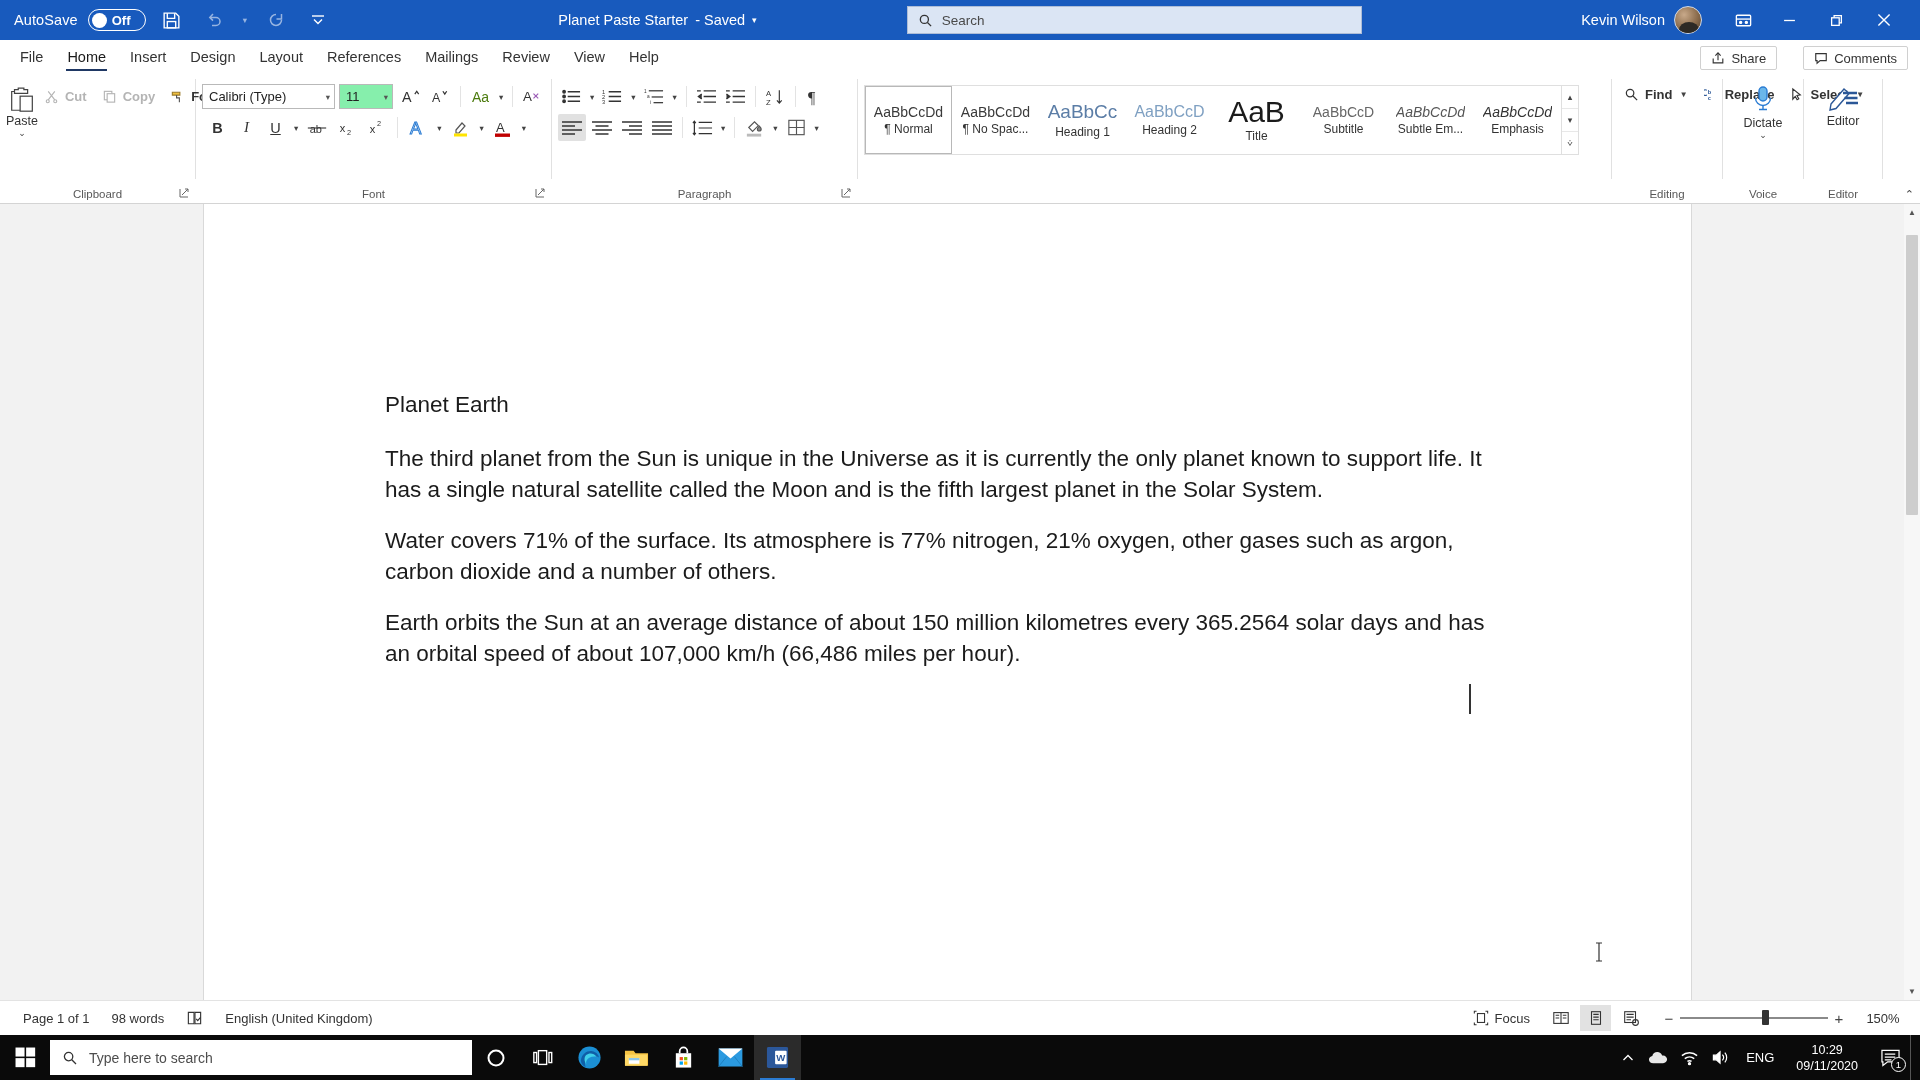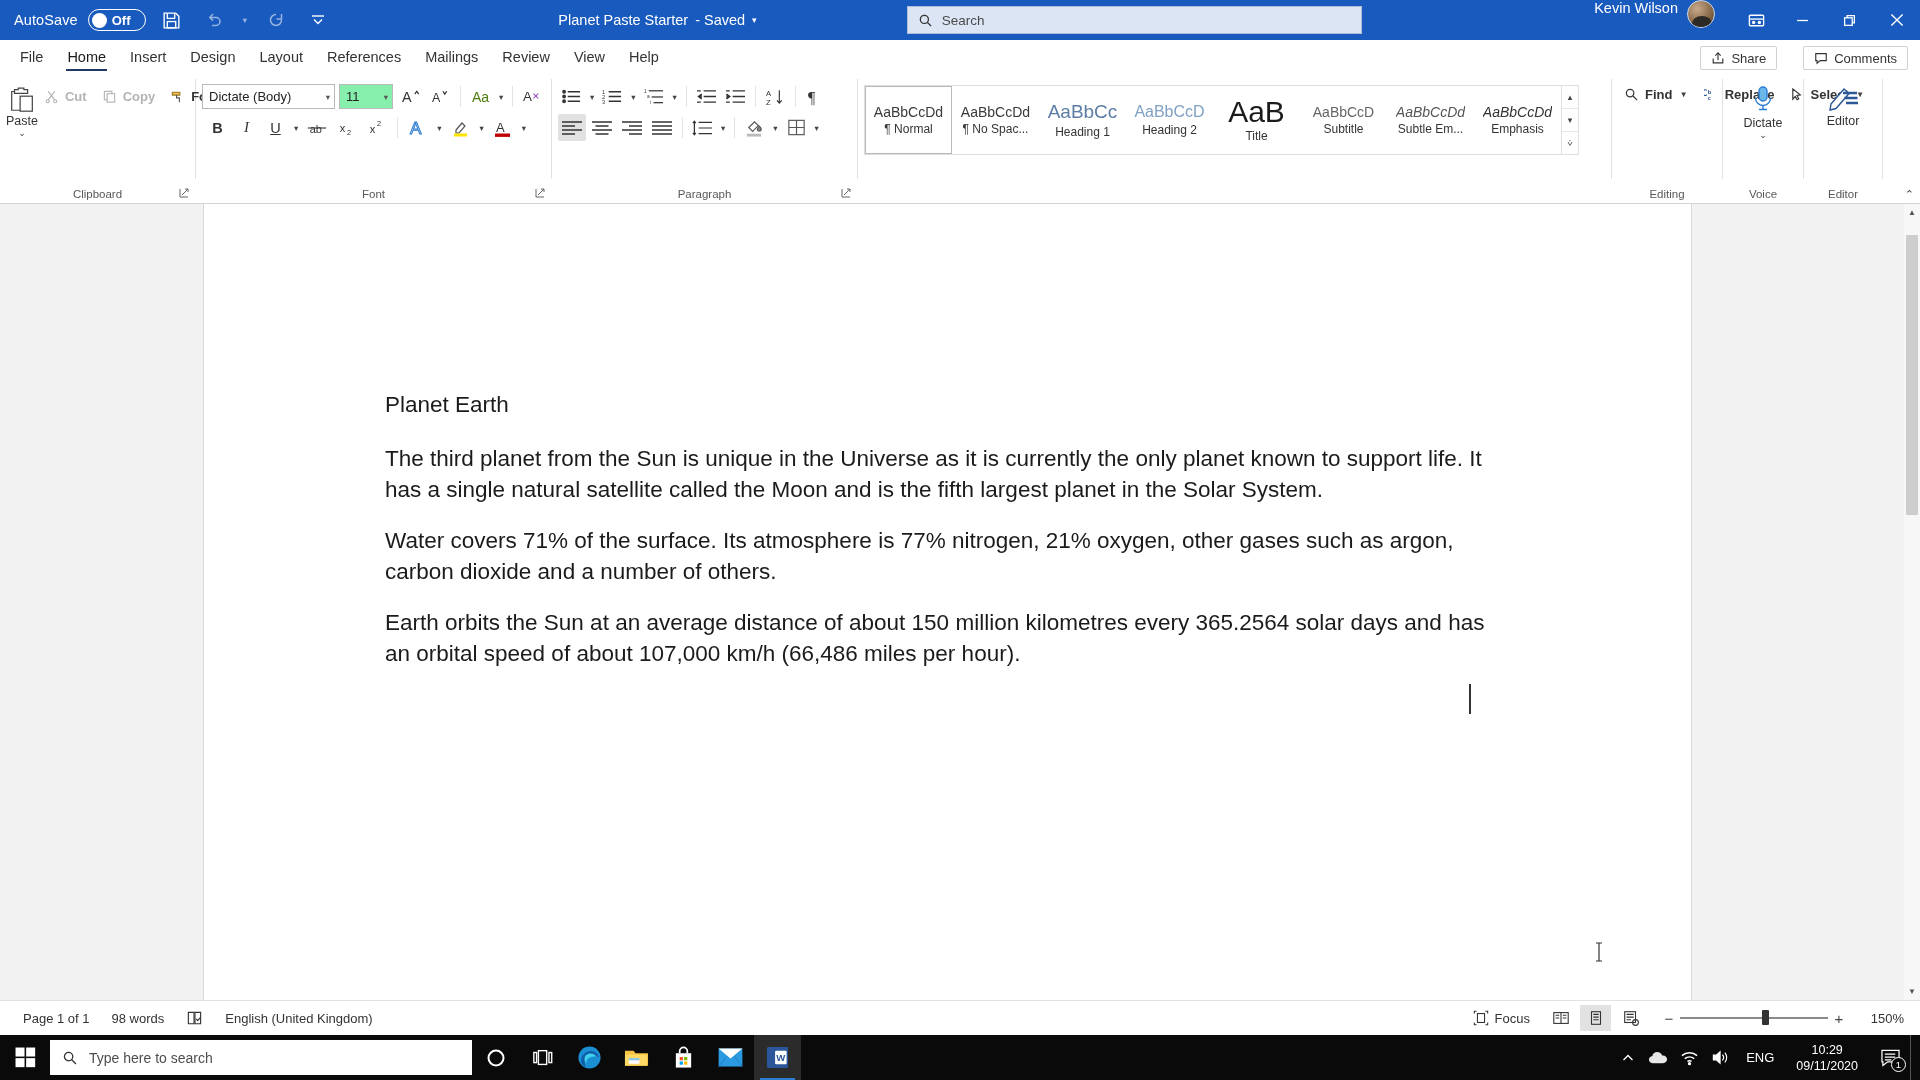--- a/index.html
+++ b/index.html
@@ -38,21 +38,21 @@
   .doc-title-wrap { display: flex; align-items: center; gap: 7px; pointer-events: auto; }
   .doc-title { font-size: 14.5px; color: #fff; }
   .title-caret { font-size: 9px; color: #fff; }
   .searchbox {
     margin-left: 150px; width: 455px; height: 28px; background: #dbe5f4;
     display: flex; align-items: center; padding: 0 10px; gap: 9px;
     border: 1px solid #aebdd6; pointer-events: auto;
   }
   .searchbox .sb-ph { font-size: 13.5px; color: #4a4a4a; }
 
-  .tb-right { margin-left: auto; display: flex; padding-right: 0; gap: 0; }
+  .tb-right { margin-left: auto; display: flex; align-items: center; padding-right: 13px; gap: 0; }
   .user-name { font-size: 14.5px; color: #fff; margin-right: 9px; }
   .avatar {
     width: 28px; height: 28px; border-radius: 50%;
     background: radial-gradient(circle at 35% 30%, #c8a98a 0%, #8a6b4b 55%, #4a3a2a 100%);
     border: 1.5px solid #cfd9e8; margin-right: 18px; overflow: hidden; position: relative;
   }
   .avatar:after{
     content:""; position:absolute; left:4px; bottom:-5px; width:20px; height:16px;
     border-radius:50% 50% 0 0; background:#2d2a25;
   }
@@ -177,21 +177,21 @@
     display: flex; align-items: center; padding: 0 10px 0 12px; font-size: 13px; color: #333;
   }
   .sb-item { padding: 0 11px; display: flex; align-items: center; gap: 6px; white-space: nowrap; }
   .sb-right { margin-left: auto; display: flex; align-items: center; gap: 4px; }
   .viewbtn { width: 31px; height: 26px; display: flex; align-items: center; justify-content: center; color: #333; }
   .viewbtn.on { background: #e2e2e2; }
   .zoomslider { display: flex; align-items: center; gap: 0; padding: 0 8px; }
   .zs-minus, .zs-plus { width: 22px; text-align: center; font-size: 15px; color: #444; }
   .zs-track { width: 148px; height: 1.5px; background: #8a8a8a; position: relative; }
   .zs-thumb { position: absolute; left: 82px; top: -7px; width: 7px; height: 15px; background: #333; border-radius: 1px; }
-  .zoom-val { font-size: 13px; color: #333; width: 48px; text-align: right; padding-right: 6px; }
+  .zoom-val { font-size: 13px; color: #333; width: 48px; text-align: center; padding-right: 6px; }
 
   
   .taskbar {
     flex: 0 0 45px; height: 45px; background: #0a0a0a; display: flex; align-items: center;
   }
   .startbtn { width: 50px; height: 45px; display: flex; align-items: center; justify-content: center; }
   .tb-search {
     width: 422px; height: 35px; background: #fff; display: flex; align-items: center;
     gap: 11px; padding: 0 12px; color: #333;
   }
@@ -382,21 +382,21 @@
             </svg>
         </span>
       </div>
     </div>
     <div class="rsep"></div>
 
     <div class="rgroup" style="width:355px;">
       <div class="rgroup-body" style="flex-direction:column; gap:4px; padding-top:6px;">
         <div class="rowline">
           <div class="fontbox">
-            <span>Dictate (Body)</span>
+            <span>Calibri (Type)</span>
             <span class="fbox-caret">▾</span>
           </div>
           <div class="sizebox" style="margin-left:2px;">
             <span>11</span>
             <span class="fbox-caret">▾</span>
           </div>
           <div class="icobtn" style="margin-left:3px;">
             <svg width="21" height="21" viewBox="0 0 22 22" fill="none" stroke="#333" stroke-width="1.3">
                 <text x="1" y="17" font-size="15" fill="#333" stroke="none" font-family="Liberation Sans">A</text>
                 <path d="M14.5 8.5l2-3 2 3"></path>

